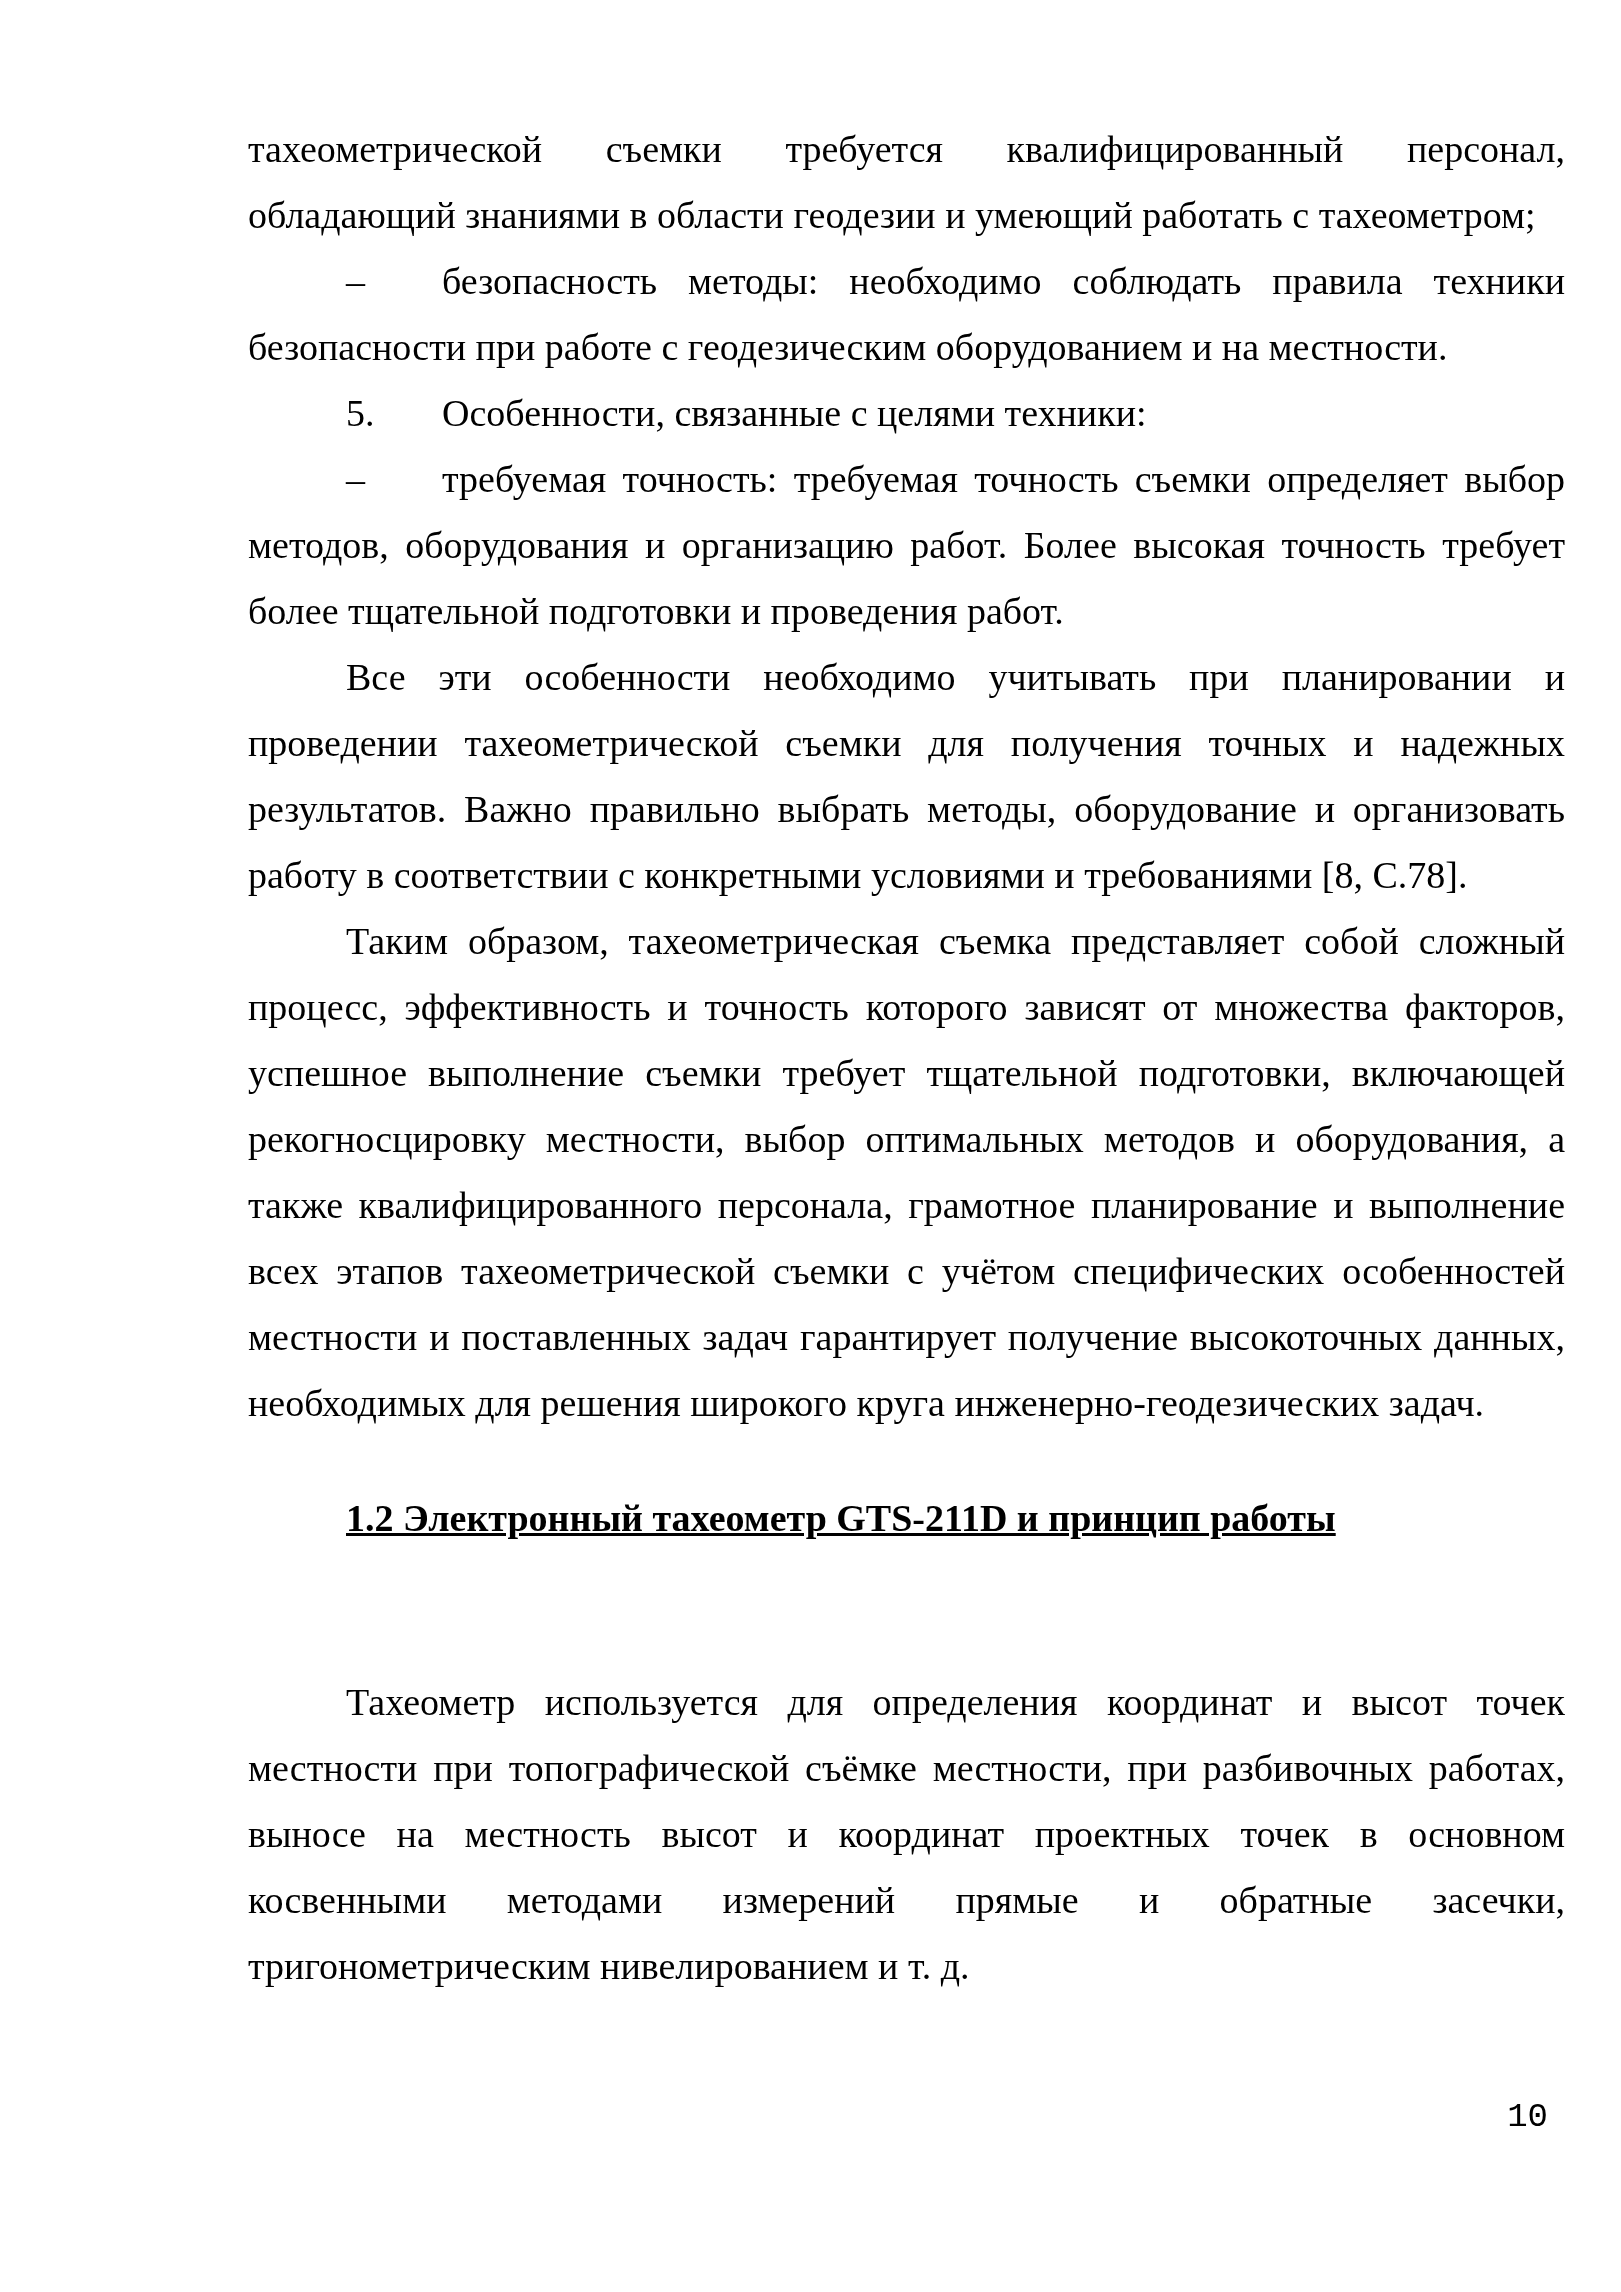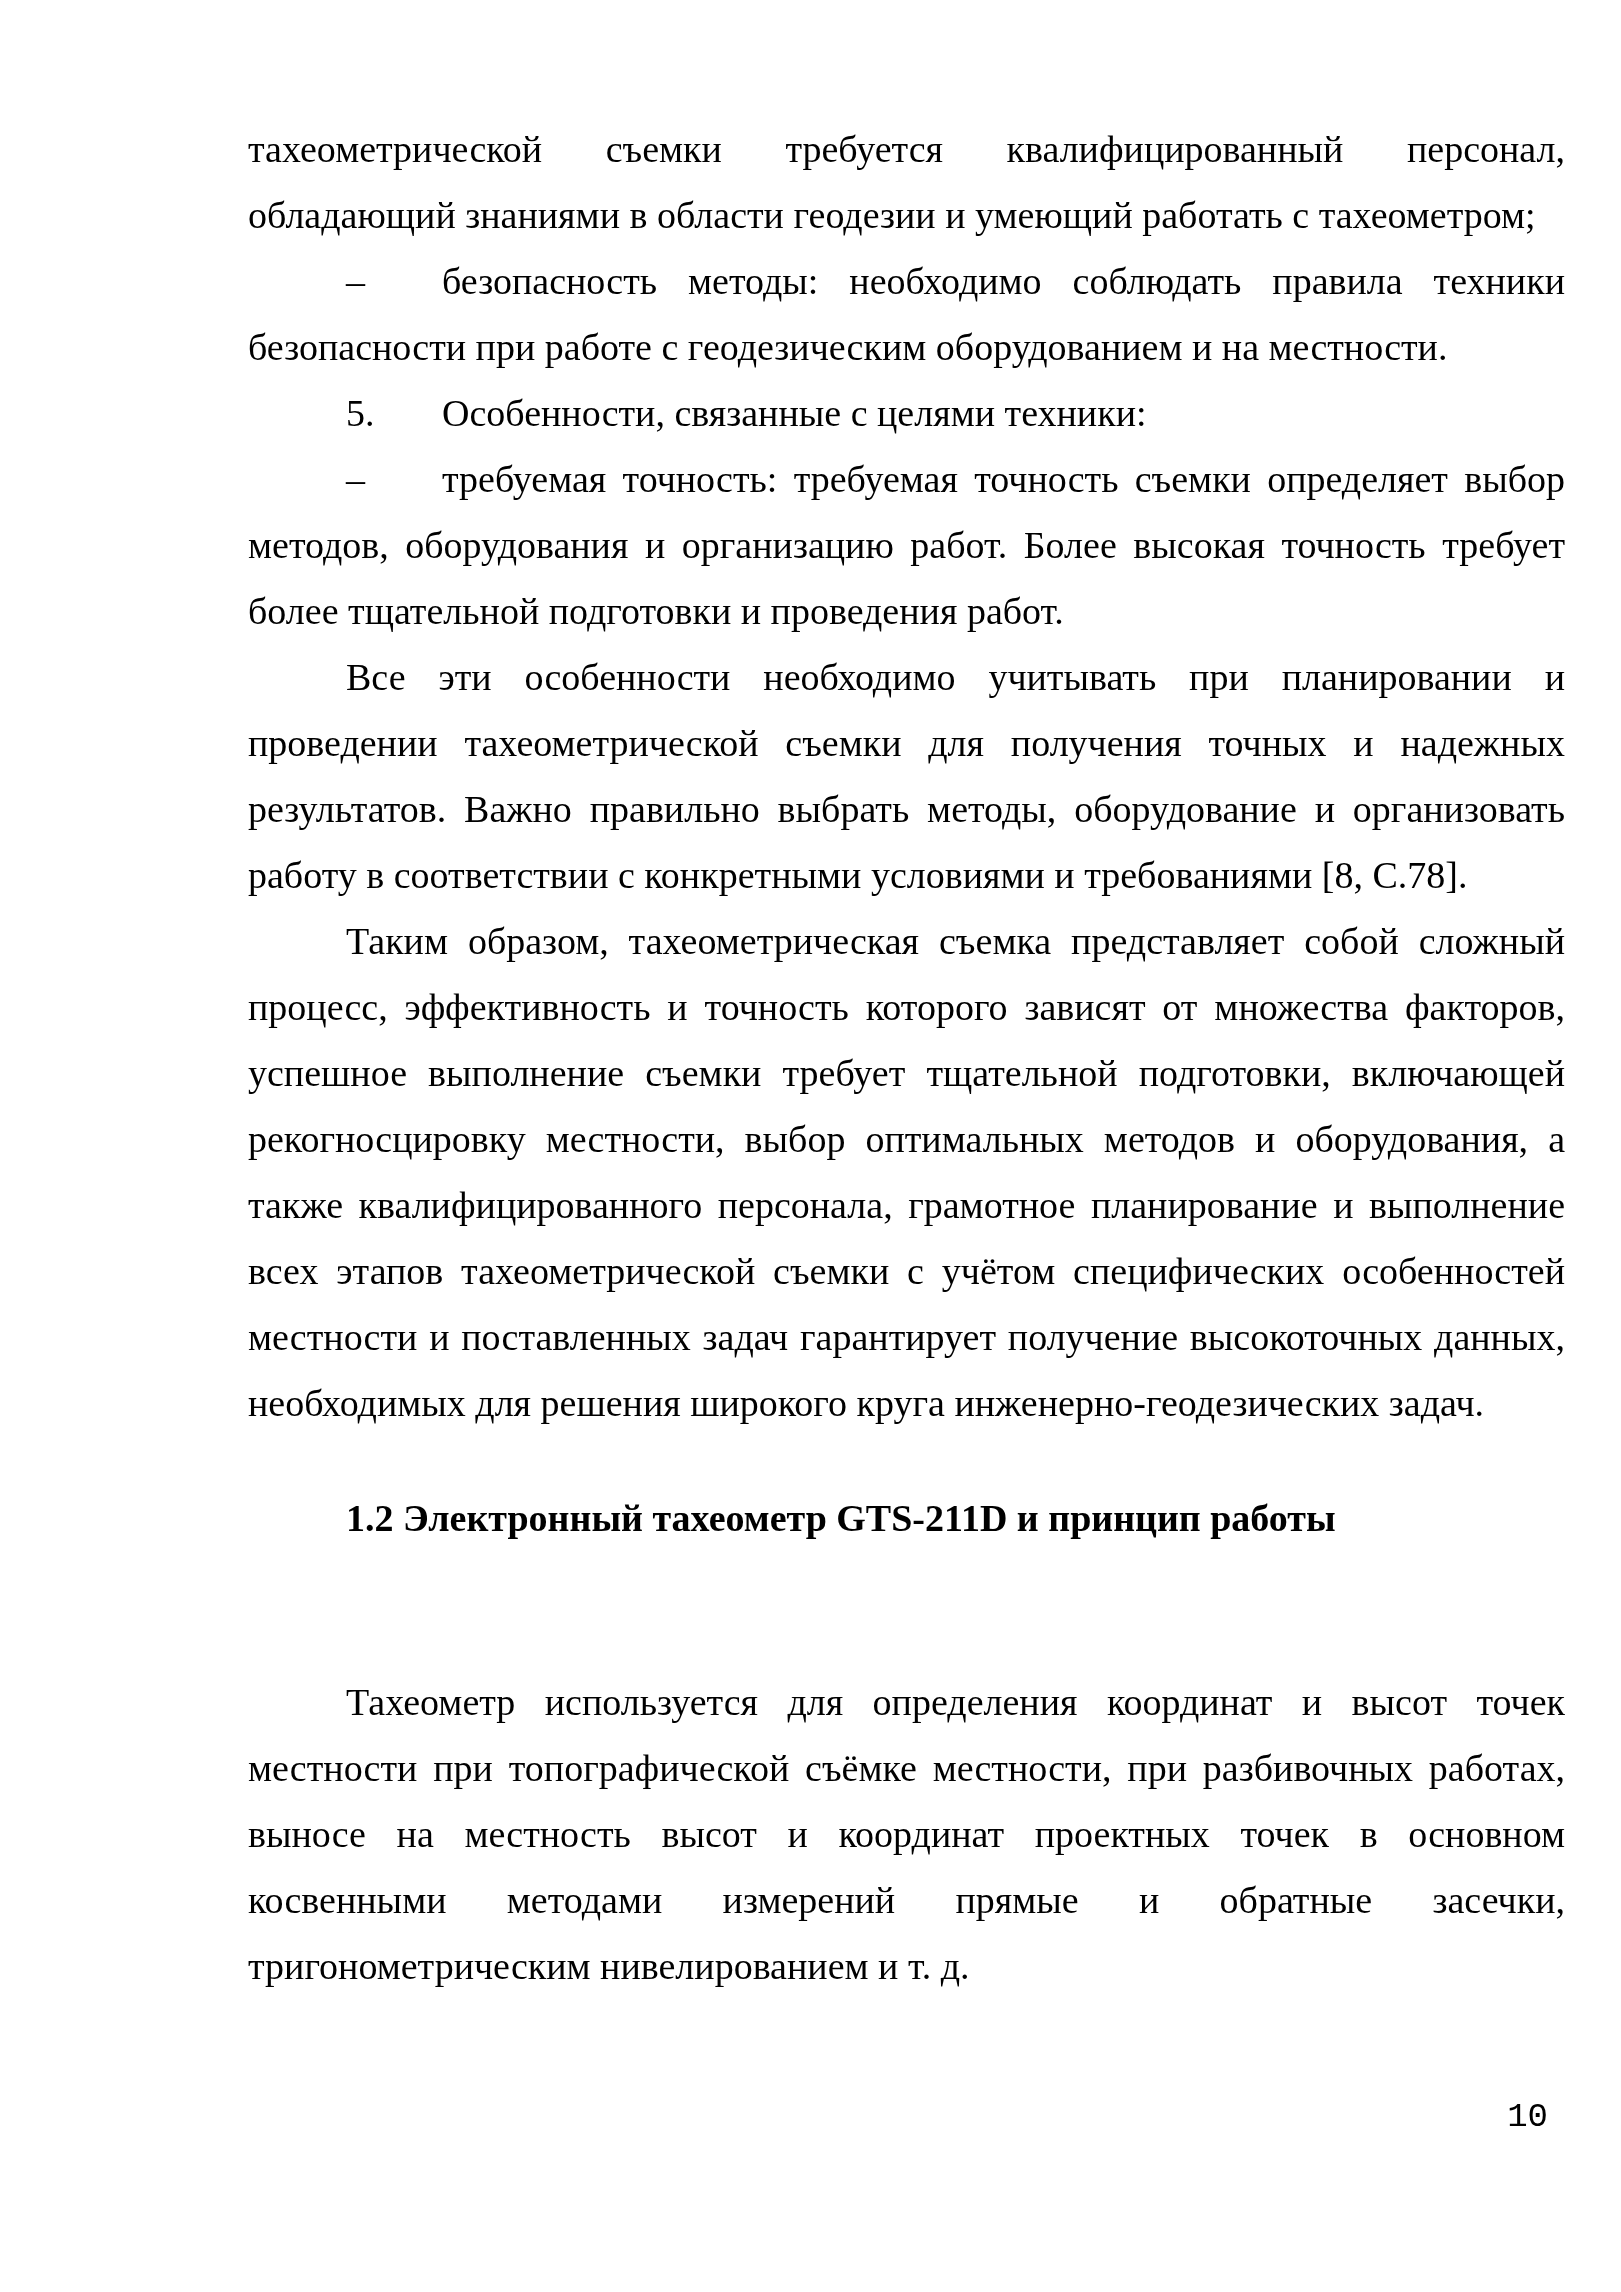--- a/index.html
+++ b/index.html
@@ -9,21 +9,21 @@
     font-family: "Liberation Serif", serif; font-size: 38px; color: #000;
     line-height: 66px;
     margin-left: 16px;
   }
   p { margin: 0; text-align: justify; }
   .indent { text-indent: 98px; }
   .item { text-indent: 98px; }
   .item .marker { display: inline-block; width: 96px; text-indent: 0; }
   .heading {
     font-weight: bold; margin-top: 49px; margin-bottom: 118px;
-    padding-left: 98px; text-align: left; line-height: 66px;
+    padding-left: 98px; text-align: left; line-height: 66px; text-decoration: underline;
   }
   .page-number {
     position: absolute; right: 73px; top: 2098px;
     font-family: Liberation Mono, monospace; font-size: 34px; color: #000;
   }
 </style>
 </head>
 <body>
 
 <div class="page">

